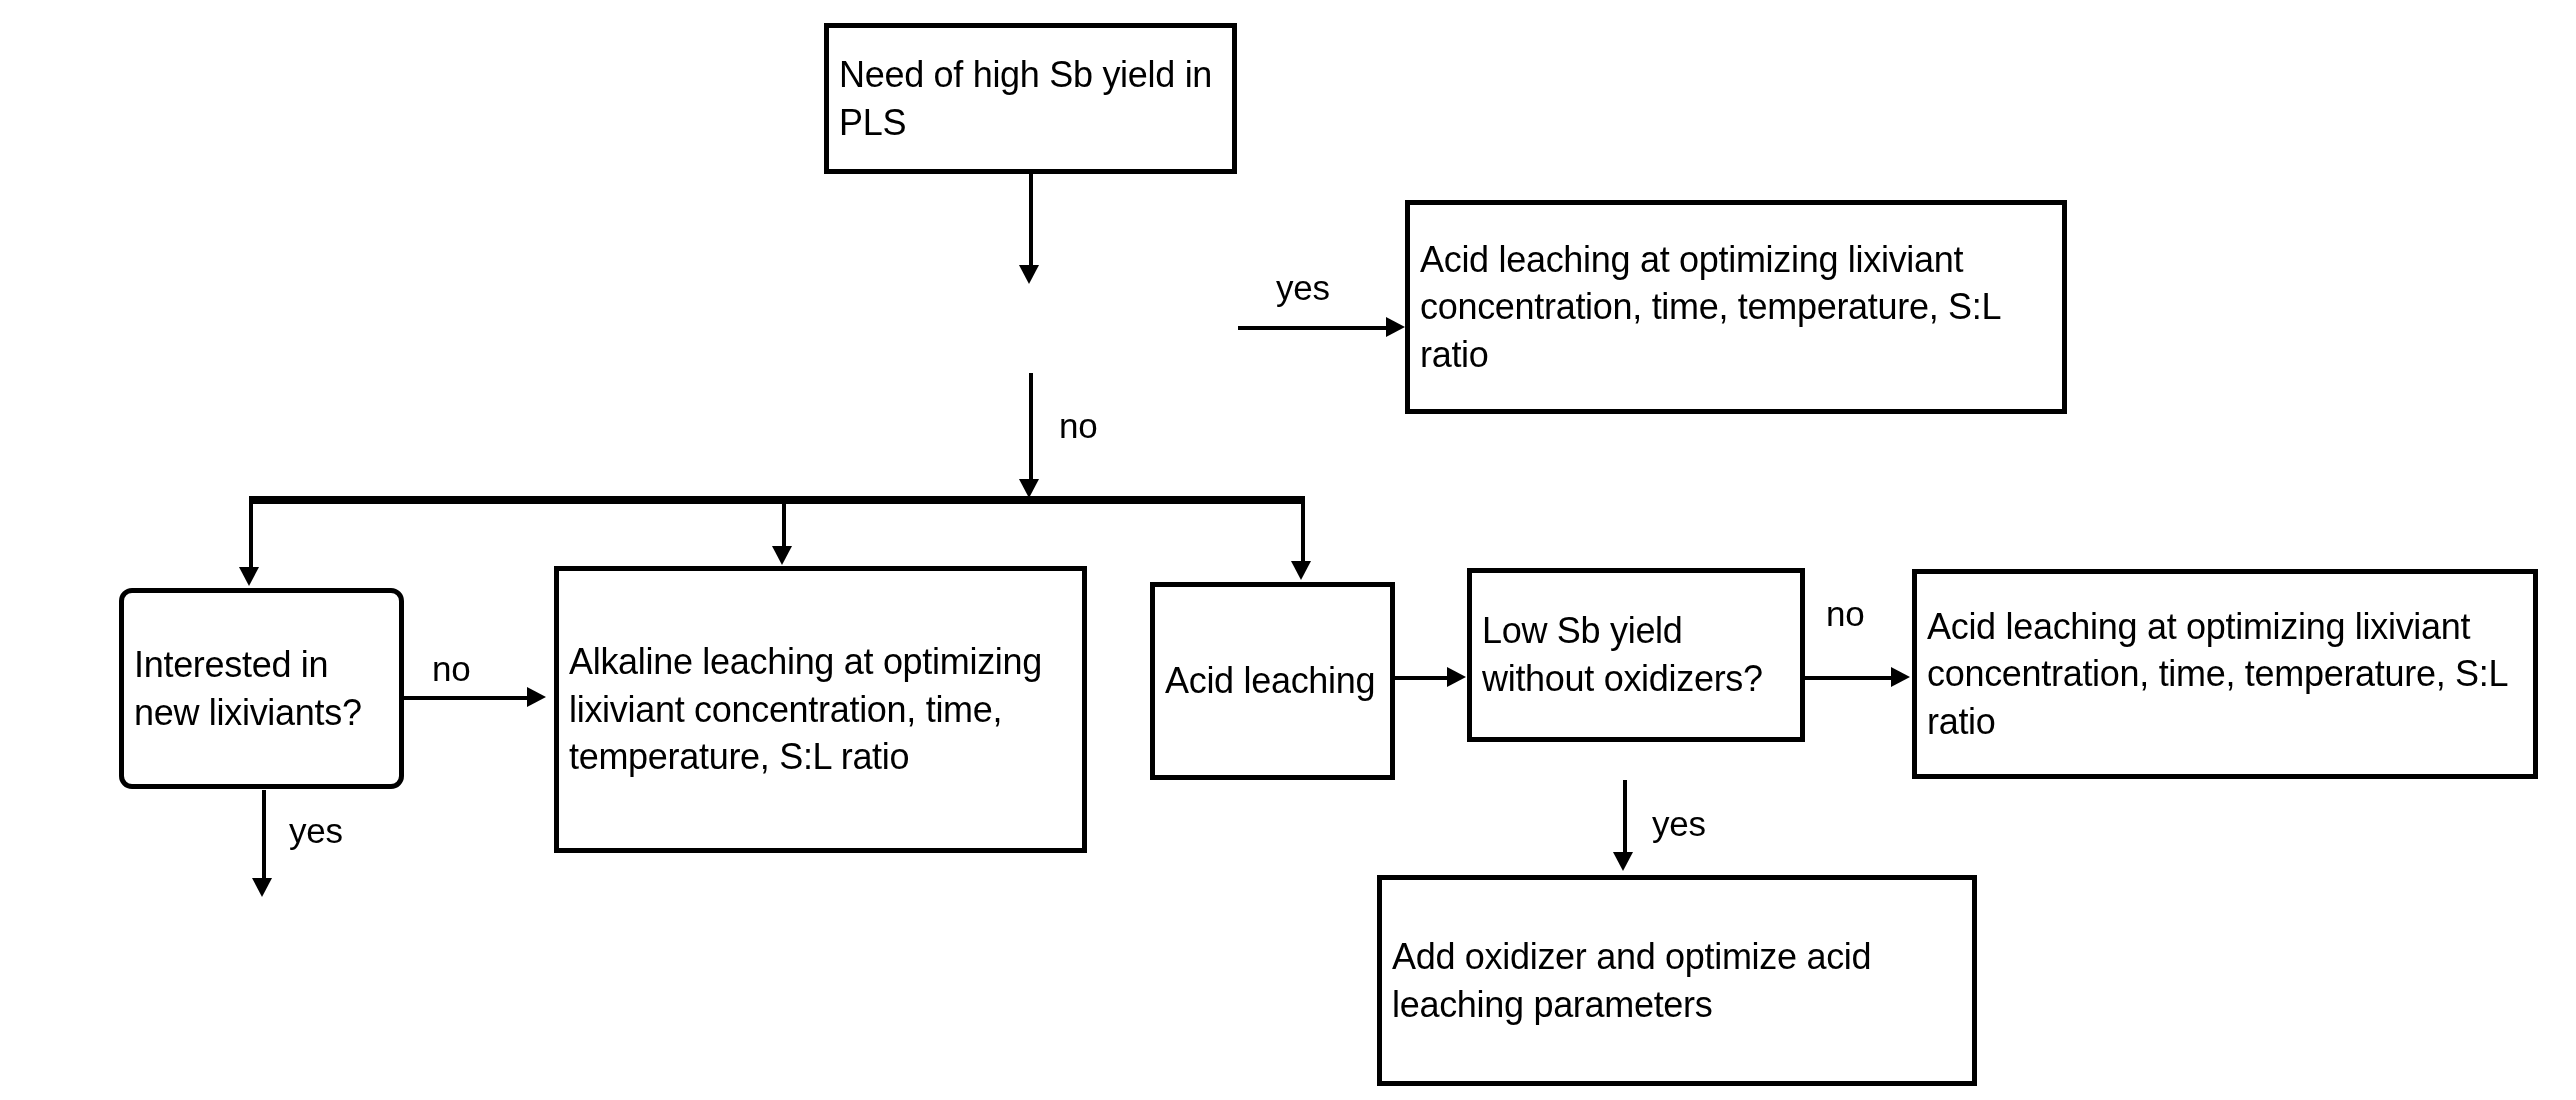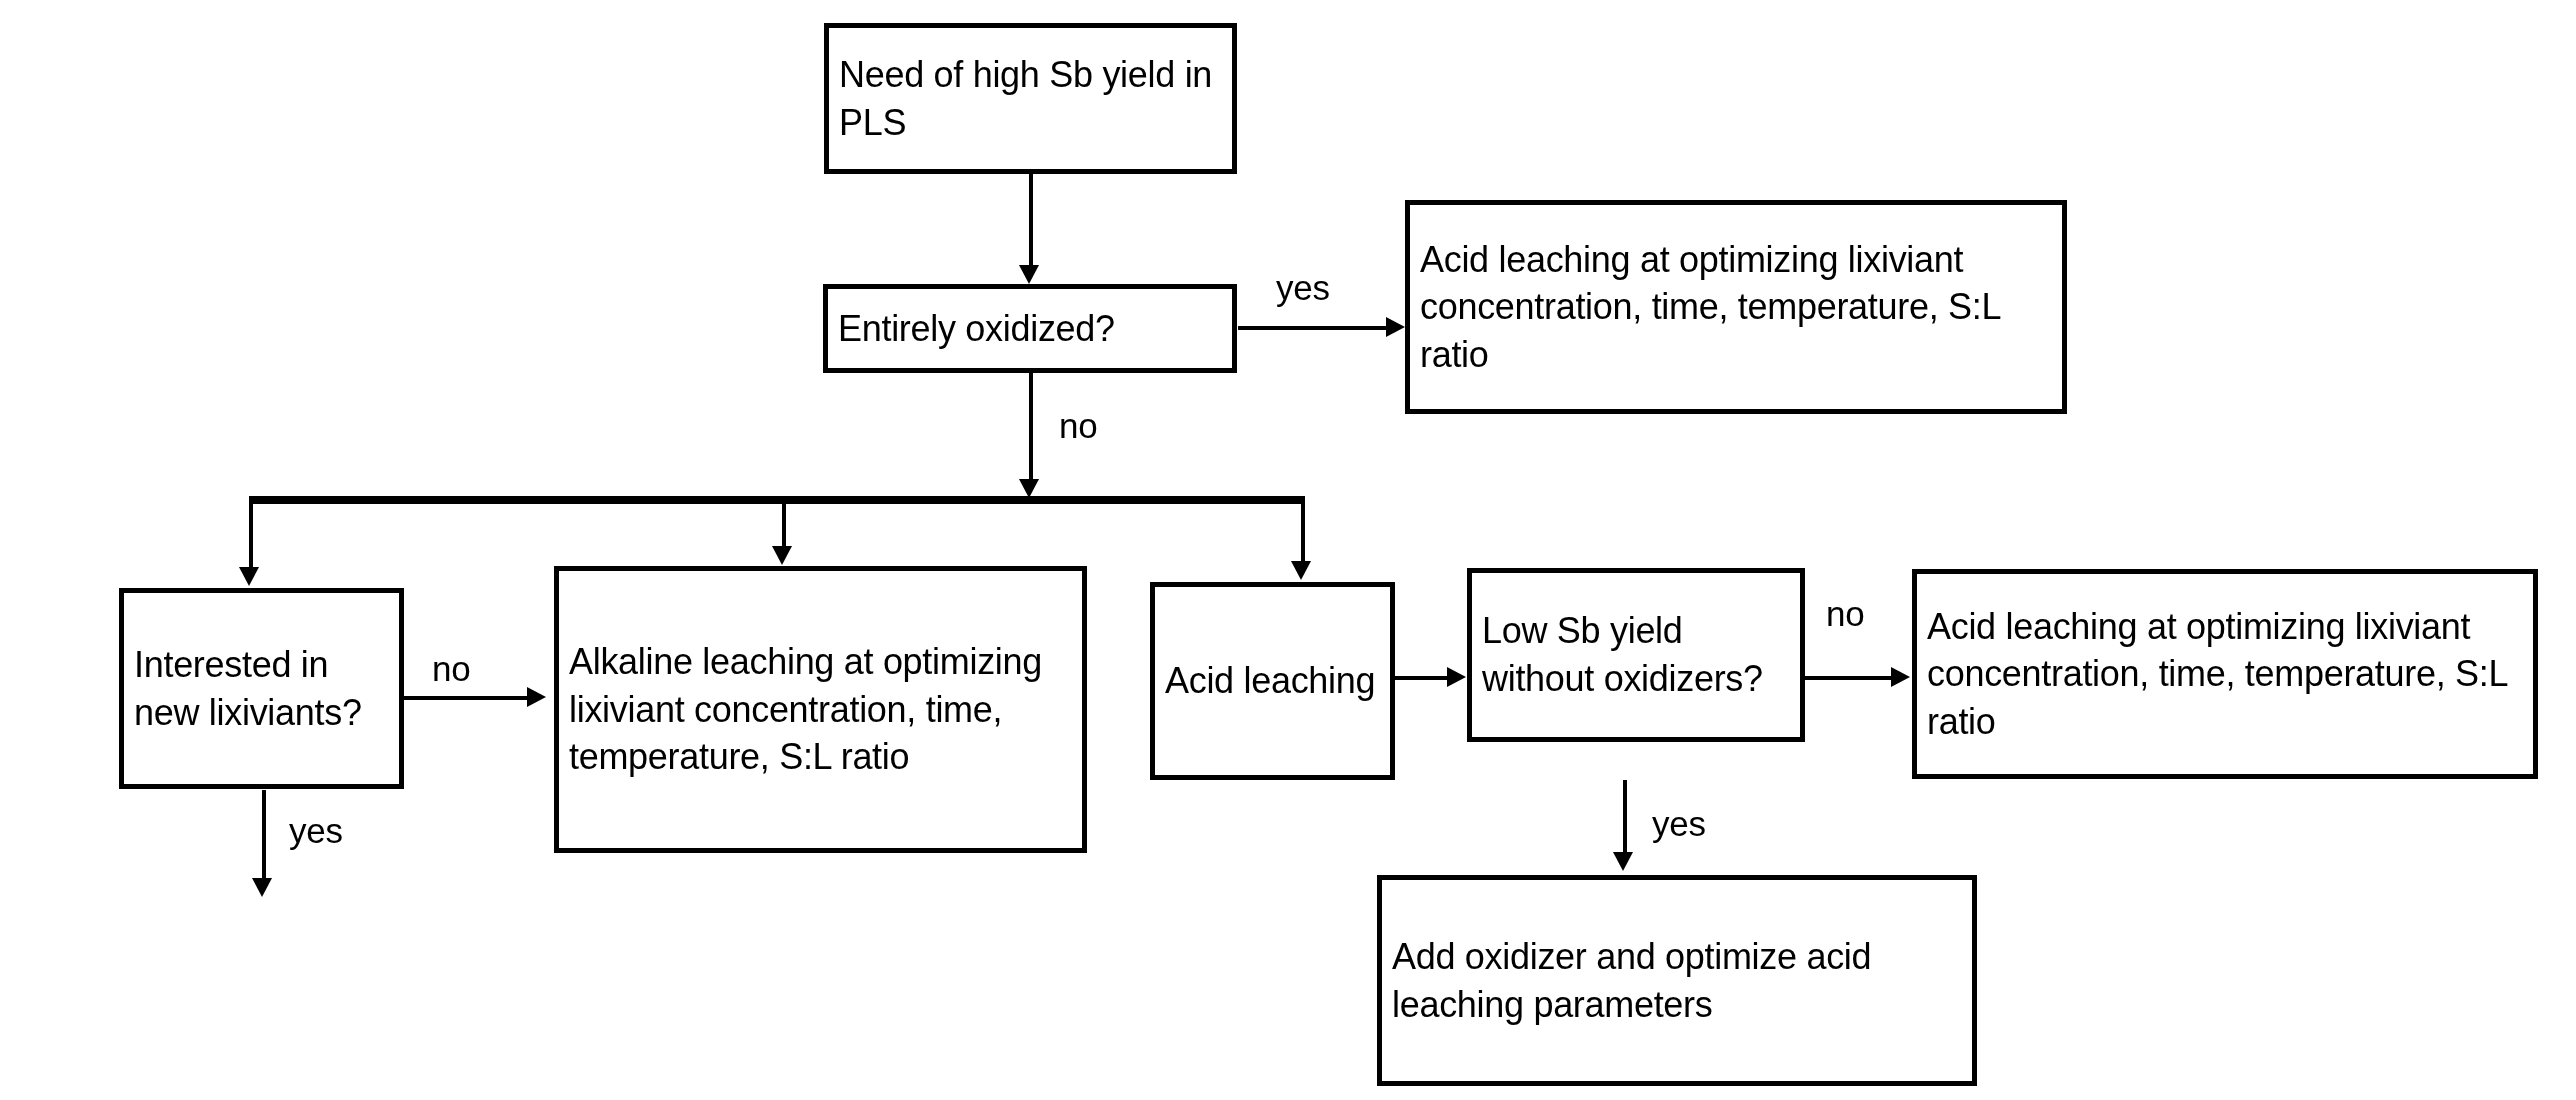--- a/index.html
+++ b/index.html
@@ -55,29 +55,26 @@
 </style>
 </head>
 <body>
 
 <div id="stage">
 
   <div class="node" style="left:824px; top:23px; width:413px; height:151px;">
     <span>Need of high Sb yield in PLS</span>
   </div>
 
-  <div class="node" style="left:823px; top:284px; width:414px; height:89px;">
-    <span>Entirely oxidized?</span>
-  </div>
 
   <div class="node" style="left:1405px; top:200px; width:662px; height:214px;">
     <span>Acid leaching at optimizing lixiviant concentration, time, temperature, S:L ratio</span>
   </div>
 
-  <div class="node" style="left:119px; top:588px; width:285px; height:201px;">
+  <div class="node" style="left:119px; top:588px; width:285px; height:201px;border-radius:13px;">
     <span>Interested in new lixiviants?</span>
   </div>
 
   <div class="node" style="left:554px; top:566px; width:533px; height:287px;">
     <span>Alkaline leaching at optimizing lixiviant concentration, time, temperature, S:L ratio</span>
   </div>
 
   <div class="node" style="left:1150px; top:582px; width:245px; height:198px;">
     <span>Acid leaching</span>
   </div>

